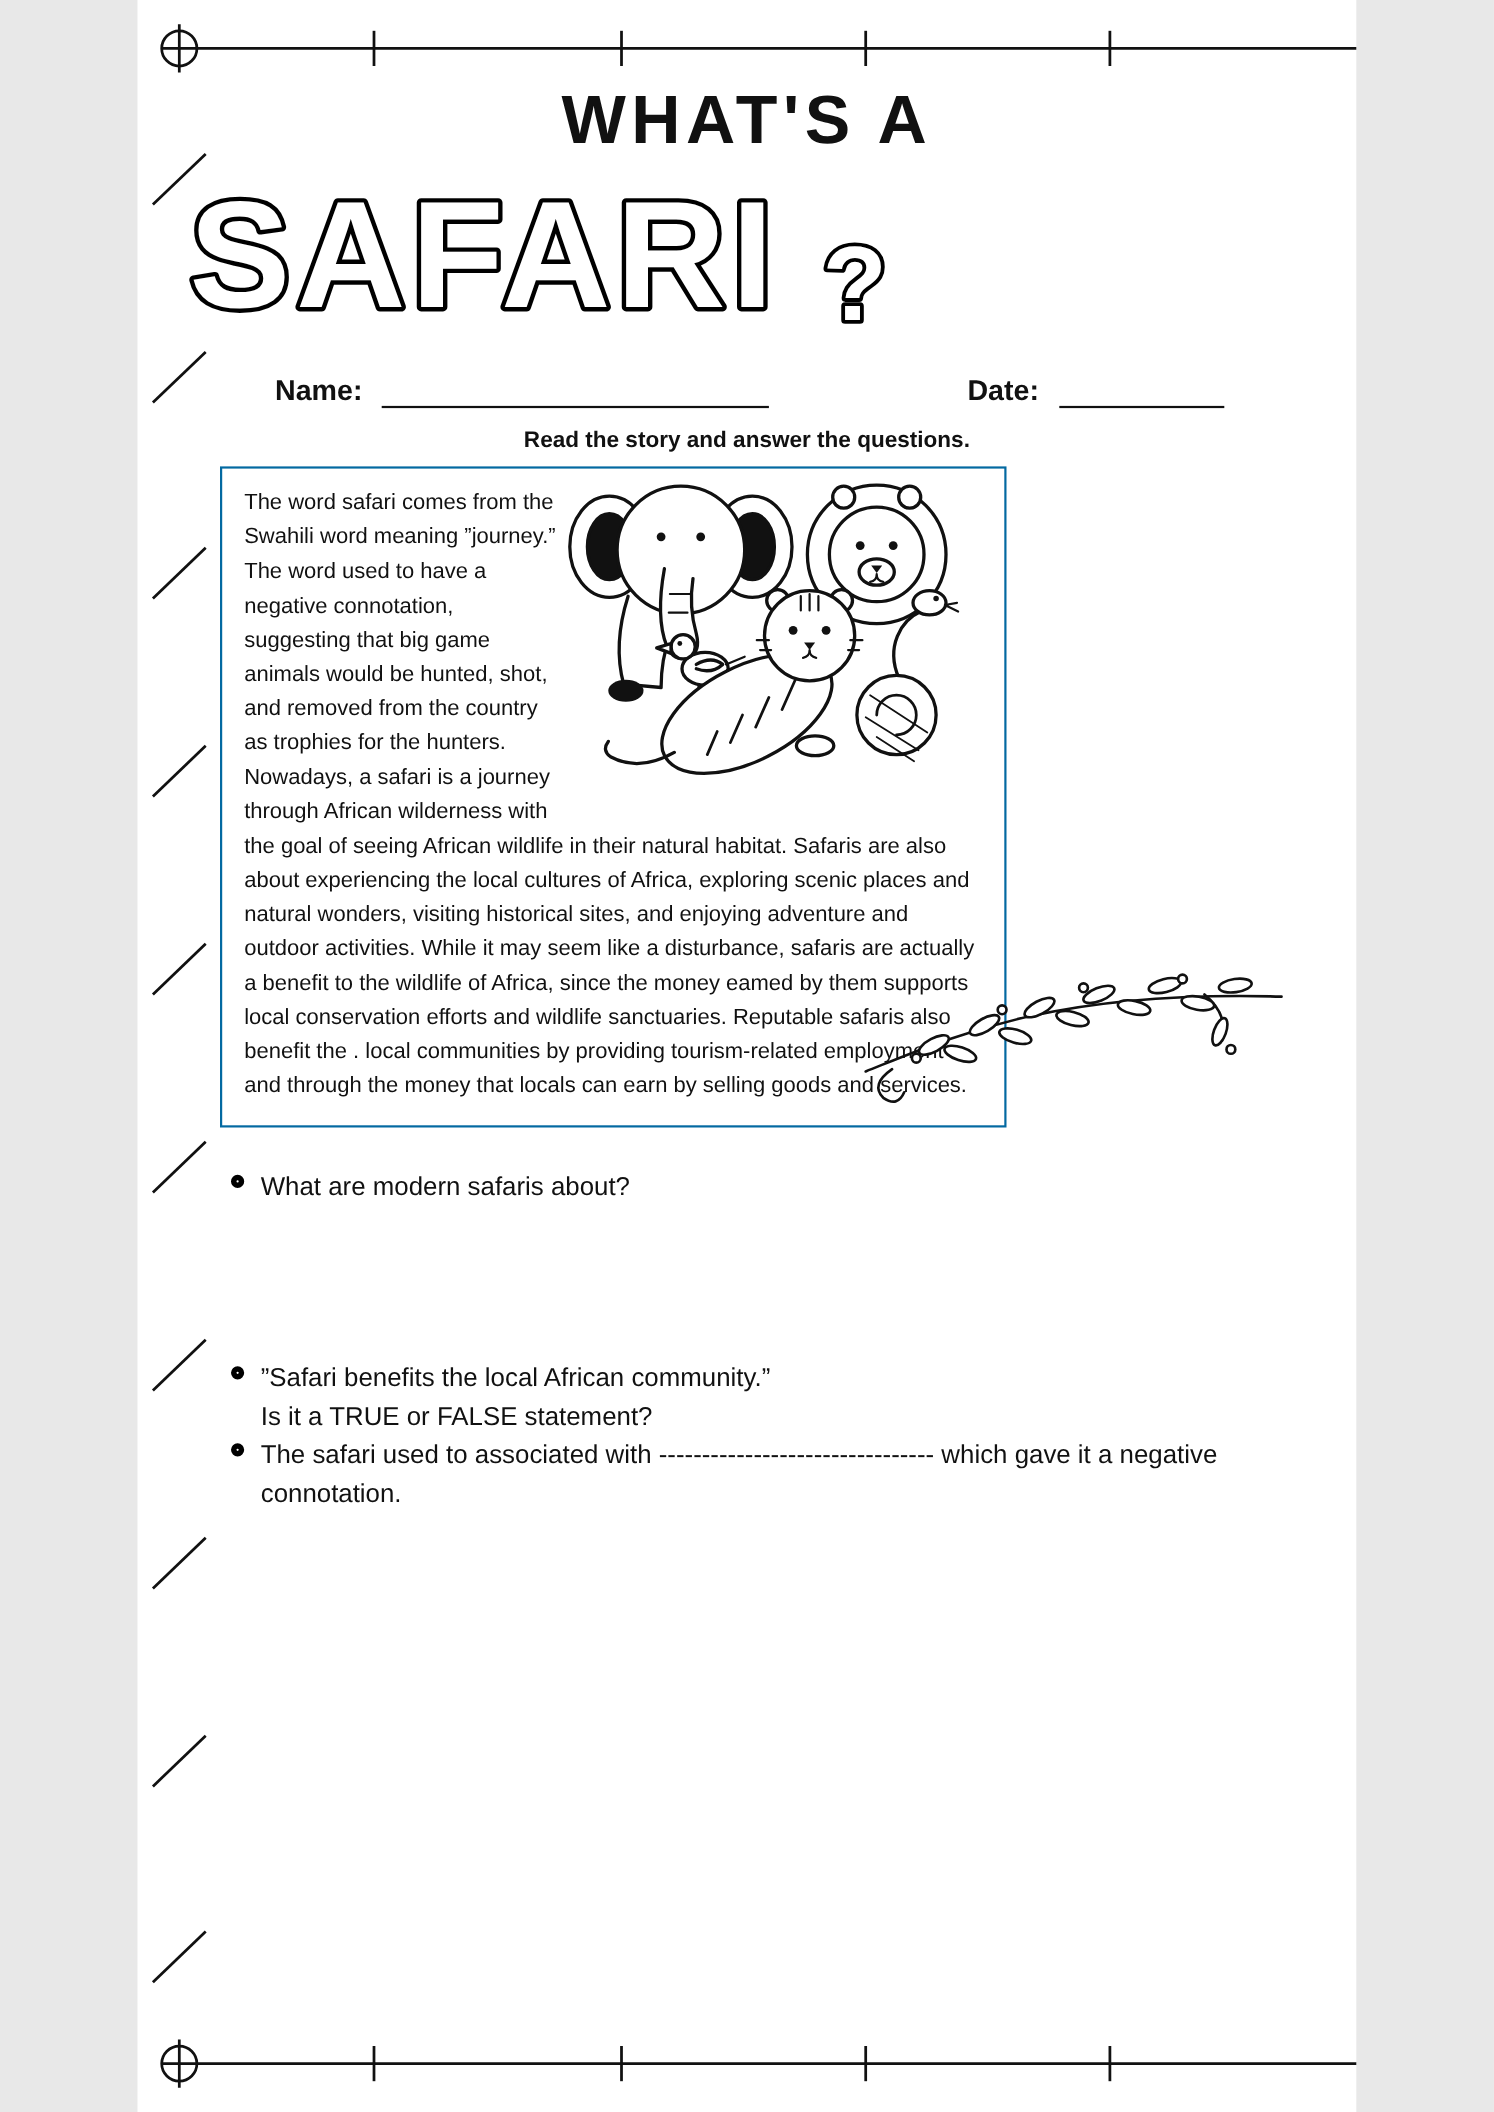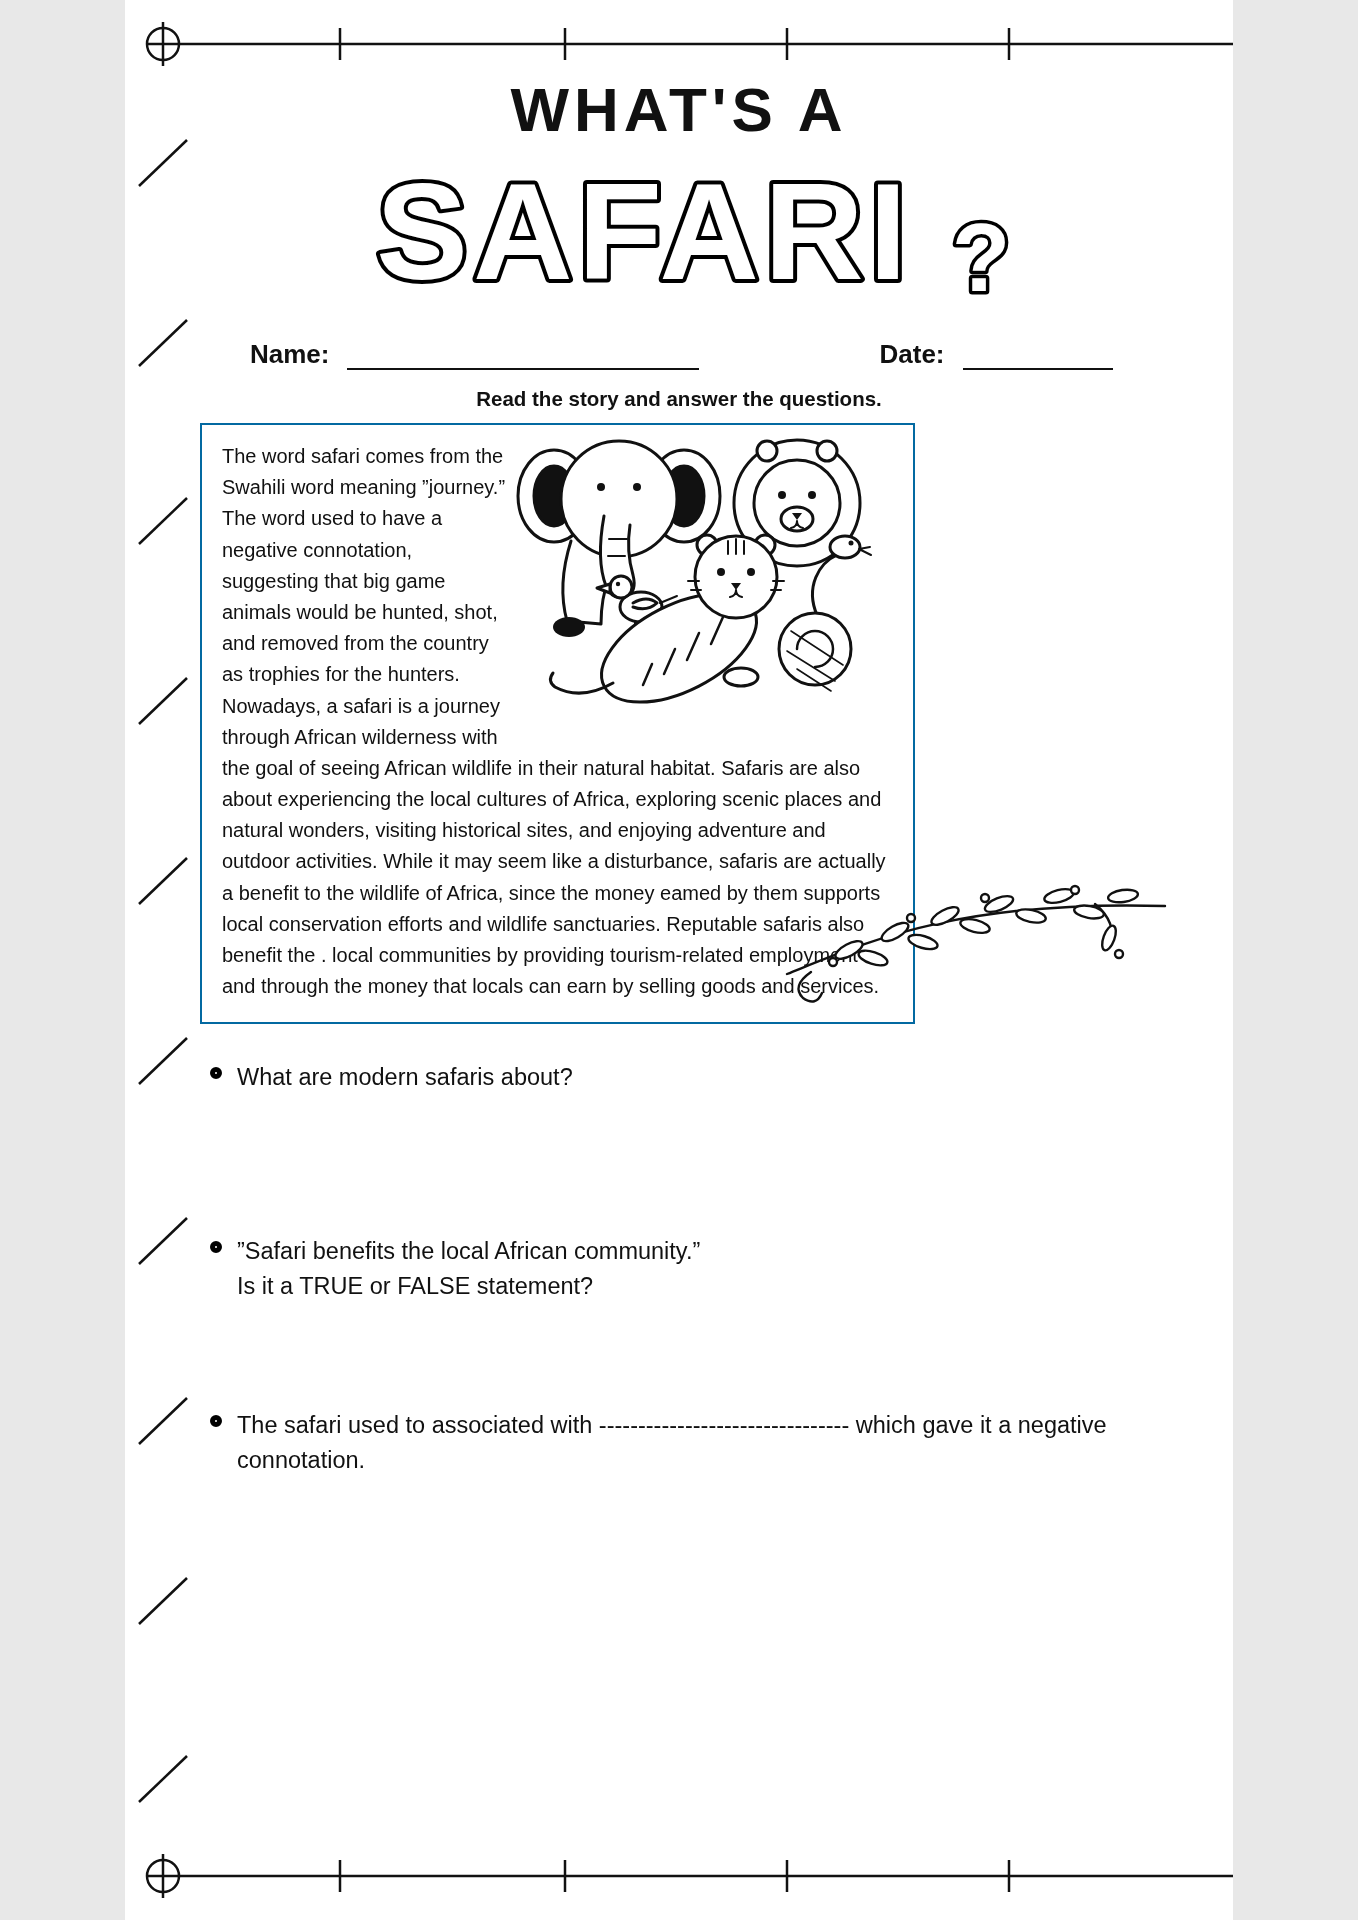--- a/index.html
+++ b/index.html
@@ -18,21 +18,21 @@
     position:absolute; left:0; top:0; width:1358px; height:1920px;
     pointer-events:none;
   }
   .title1 {
     margin-top: 74px;
     text-align: center;
     font-size: 62px;
     font-weight: bold;
     letter-spacing: 5px;
   }
-  .title2-wrap { text-align:center; margin-top:-4px; }
+  .title2-wrap { margin-top:-4px; }
   svg.title2 { width:700px; height:178px; }
   .outline-text {
     font-family:"Liberation Sans", sans-serif;
     font-size:138px; font-weight:bold;
     fill:#fff; stroke:#000; stroke-width:8px;
     paint-order:stroke; stroke-linejoin:round;
     letter-spacing:5px;
   }
   .outline-q {
     font-family:"Liberation Sans", sans-serif;
@@ -80,21 +80,21 @@
     display: flex; align-items: flex-start; gap: 15px;
     font-size: 23.5px; line-height: 1.5;
   }
   .q .bullet {
     flex: none; width: 12px; height: 12px;
     border: 5px solid #000; border-radius: 50%;
     margin-top: 7px;
   }
   .q-text { white-space: pre-line; }
   .q1 { margin-bottom: 138px; }
-  .q2 { margin-bottom: 104px; }
+  .q2 { }
   .q3 { margin-bottom: 106px; }
 </style>
 </head>
 <body>
 
 <div class="page">
 
   <svg class="border-svg" viewBox="0 0 1358 1920" aria-hidden="true">
     <g stroke="#111" stroke-width="2.5" fill="none">
       <line x1="22" y1="44" x2="1336" y2="44"></line>

